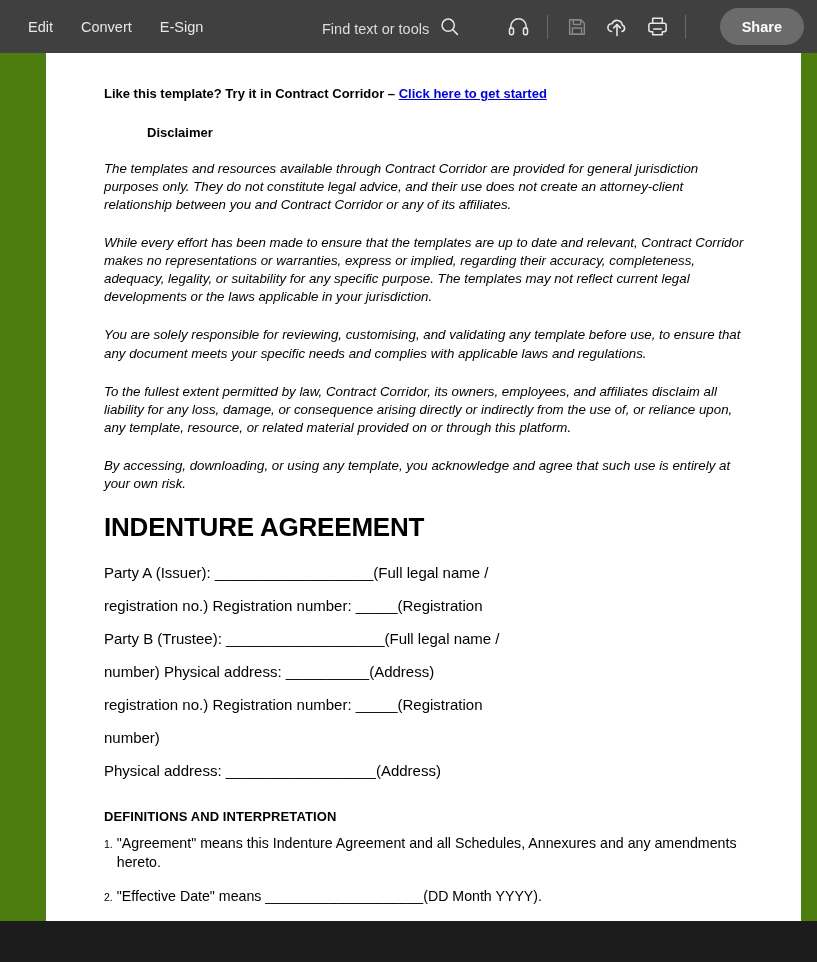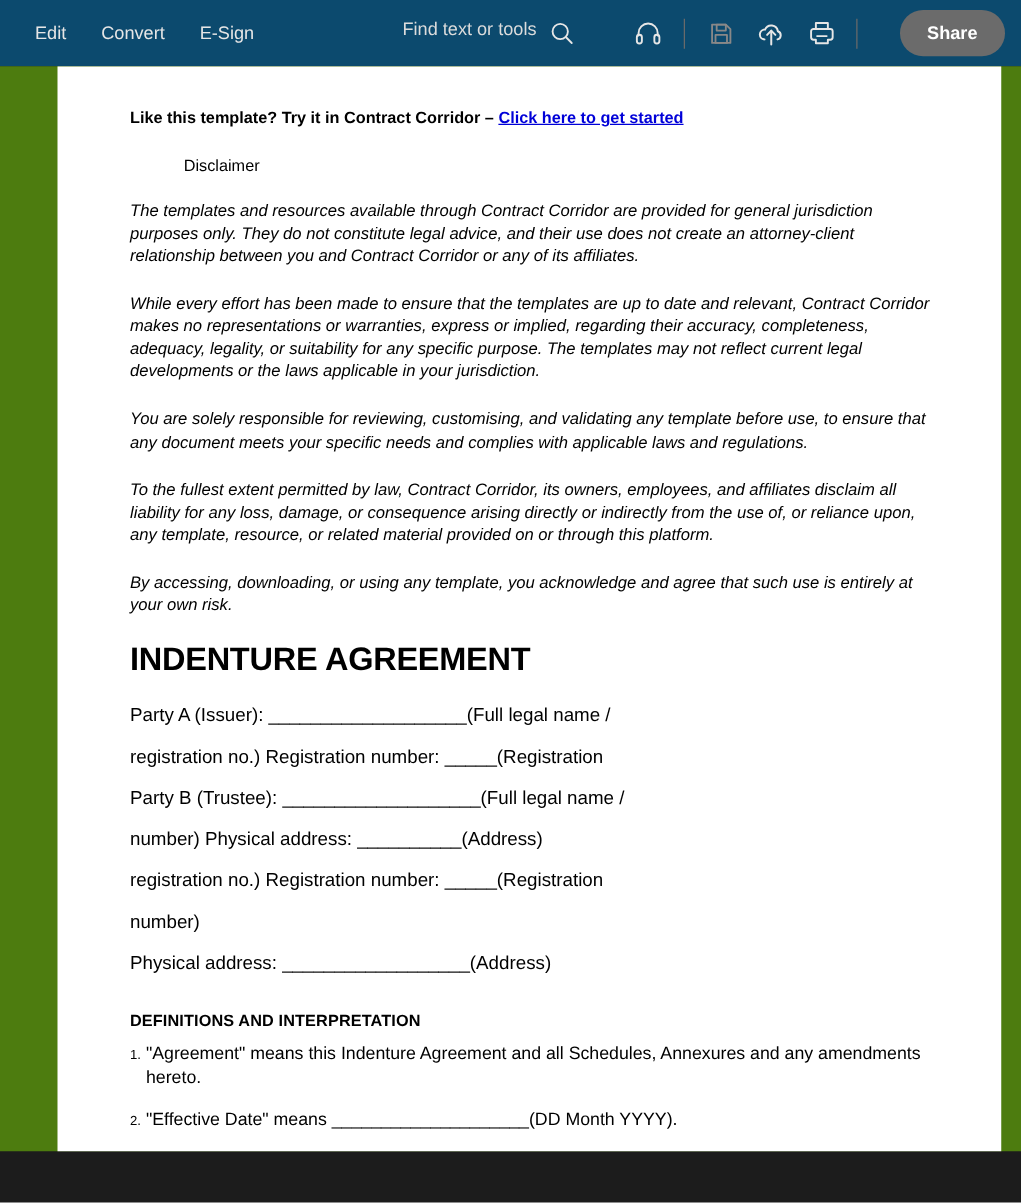--- a/index.html
+++ b/index.html
@@ -14,21 +14,21 @@
     font-family: "Liberation Sans", sans-serif;
     -webkit-font-smoothing: antialiased;
   }
 
   
   #toolbar {
     position: absolute;
     top: 0; left: 0;
     width: 817px;
     height: 53px;
-    background: #0c4a6e;
+    background: #404040;
     display: flex;
     align-items: center;
     box-sizing: border-box;
   }
   .menu-group {
     display: flex;
     align-items: center;
     margin-left: 14px;
   }
   .menu-item {
@@ -37,21 +37,21 @@
     padding: 6px 14px;
     border-radius: 4px;
     cursor: pointer;
     white-space: nowrap;
   }
 
   .center-group {
     position: absolute;
     left: 322px;
     display: flex;
-    align-items: flex-start;
+    align-items: flex-end;
     gap: 10px;
     cursor: pointer;
   }
   .find-label {
     color: #dcdcdc;
     font-size: 14.5px;
     white-space: nowrap;
   }
 
   .icon-group {
@@ -138,21 +138,21 @@
     margin-bottom: 22px;
   }
   .promo a, .promo .promo-link {
     color: #0000d8;
     text-decoration: underline;
     font-weight: bold;
     cursor: pointer;
   }
   .disclaimer-title {
     font-size: 13px;
-    font-weight: normal;
+    font-weight: bold;
     margin-bottom: 20px;
     padding-left: 43px;
   }
   .disc-para {
     font-size: 13.3px;
     font-style: italic;
     line-height: 1.36;
     margin-bottom: 20px;
     text-align: left;
   }

